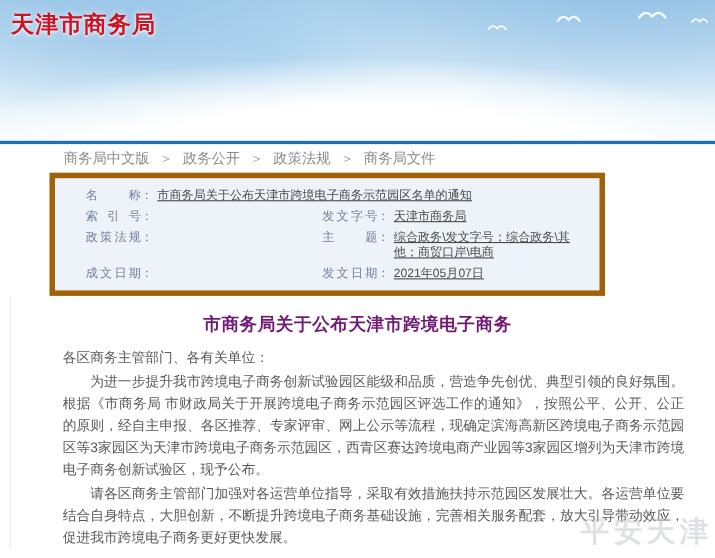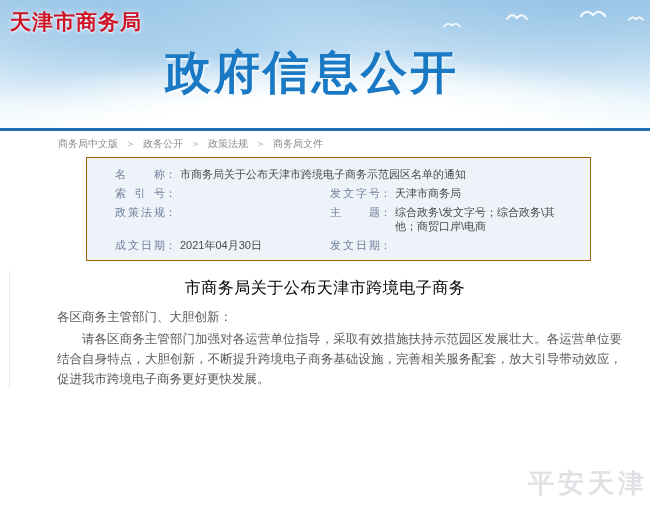--- a/index.html
+++ b/index.html
@@ -32,47 +32,47 @@
     text-shadow:1px 2px 2px rgba(255,255,255,0.85);
   }
   .bird { position:absolute; opacity:0.92; }
   .bird svg { display:block; }
 
   
   .content { position:relative; }
   .left-rule { position:absolute; left:9px; top:134px; bottom:0; width:1px; background:#ececec; }
 
   .breadcrumb {
-    margin:6px 0 7px 58px; font-size:10px; color:#8b8b8b; line-height:13px;font-family:Liberation Serif, serif;
+    margin:6px 0 7px 58px; font-size:13px; color:#8b8b8b; line-height:13px;
   }
   .breadcrumb .crumb { color:#8b8b8b; cursor:pointer; }
   .breadcrumb .sep { padding:0 5px; color:#9a9a9a; }
 
   .meta-box {
-    margin-left:86px; width:505px;
-    background:#eef2f9; border:1px solid #a16207;
+    margin-left:45px; width:505px;
+    background:#eef2f9; border:5px solid #a16207;
     padding:9px 18px 8px 28px;
     font-size:11px; line-height:14px; color:#4a4a4a;
   }
   .meta-row { display:flex; margin-bottom:5px; }
   .meta-row:last-child { margin-bottom:0; margin-top:3px; }
   .meta-cell { display:flex; align-items:flex-start; }
   .cell-left { width:215px; flex-shrink:0; padding-right:8px; }
   .cell-right { flex:1; }
   .cell-full { width:100%; }
   .meta-label {
     display:inline-block; width:50px; flex-shrink:0;
     color:#6e7f9b; text-align:justify; text-align-last:justify;
   }
   .meta-colon { color:#6e7f9b; width:7px; flex-shrink:0; margin-right:8px; }
-  .meta-value { color:#4a4a4a; flex:1; min-width:0; }
+  .meta-value { color:#4a4a4a; flex:1; min-width:0;text-decoration:underline; }
 
   .article-title {
     margin:13px 40px 6px; text-align:center;
-    font-size:16px; font-weight:normal; color:#000000; line-height:27px; letter-spacing:0.5px;
+    font-size:16px; font-weight:bold; color:#701a75; line-height:27px; letter-spacing:0.5px;
   }
 
   .body-text {
     margin:0 28px 0 57px; width:565px;
     font-size:12.5px; color:#595959; line-height:20px; text-align:justify;
   }
   .salutation { margin-top:4px; }
   .para { text-indent:2em; margin-top:2px; }
 
   .watermark {
@@ -103,21 +103,20 @@
       <svg width="26" height="10" viewBox="0 0 26 10">
           <path d="M1 9 Q7 1 13 8 Q19 1 25 9" fill="none" stroke="#ffffff" stroke-width="2.2" stroke-linecap="round"></path>
         </svg>
     </span>
     <span class="bird" style="left:628px; top:14px;">
       <svg width="16" height="7" viewBox="0 0 16 7">
           <path d="M1 6 Q4.5 1 8 5.5 Q11.5 1 15 6" fill="none" stroke="#ffffff" stroke-width="1.6" stroke-linecap="round"></path>
         </svg>
     </span>
 
-    <div class="banner-title">政府信息公开</div>
   </div>
 
   <div class="content">
     <div class="left-rule"></div>
 
     <div class="breadcrumb">
       <span class="crumb">商务局中文版</span>
       <span class="sep">＞</span>
       <span class="crumb">政务公开</span>
       <span class="sep">＞</span>
@@ -157,33 +156,34 @@
           <span class="meta-label">主题</span>
           <span class="meta-colon">：</span>
           <span class="meta-value">综合政务\发文字号；综合政务\其他；商贸口岸\电商</span>
         </div>
       </div>
 
       <div class="meta-row">
         <div class="meta-cell cell-left">
           <span class="meta-label">成文日期</span>
           <span class="meta-colon">：</span>
-          <span class="meta-value">2021年04月30日</span>
         </div>
         <div class="meta-cell cell-right">
           <span class="meta-label">发文日期</span>
           <span class="meta-colon">：</span>
+          <span class="meta-value">2021年05月07日</span>
         </div>
       </div>
 
     </div>
 
     <h1 class="article-title"><span>市商务局关于公布天津市跨境电子商务</span><br></h1>
 
     <div class="body-text">
-      <p class="salutation">各区商务主管部门、大胆创新：</p>
+      <p class="salutation">各区商务主管部门、各有关单位：</p>
+      <p class="para">为进一步提升我市跨境电子商务创新试验园区能级和品质，营造争先创优、典型引领的良好氛围。根据《市商务局 市财政局关于开展跨境电子商务示范园区评选工作的通知》，按照公平、公开、公正的原则，经自主申报、各区推荐、专家评审、网上公示等流程，现确定滨海高新区跨境电子商务示范园区等3家园区为天津市跨境电子商务示范园区，西青区赛达跨境电商产业园等3家园区增列为天津市跨境电子商务创新试验区，现予公布。</p>
       <p class="para">请各区商务主管部门加强对各运营单位指导，采取有效措施扶持示范园区发展壮大。各运营单位要结合自身特点，大胆创新，不断提升跨境电子商务基础设施，完善相关服务配套，放大引导带动效应，促进我市跨境电子商务更好更快发展。</p>
     </div>
   </div>
 
   <div class="watermark">平安天津</div>
 
 </div>
 
 </body></html>

